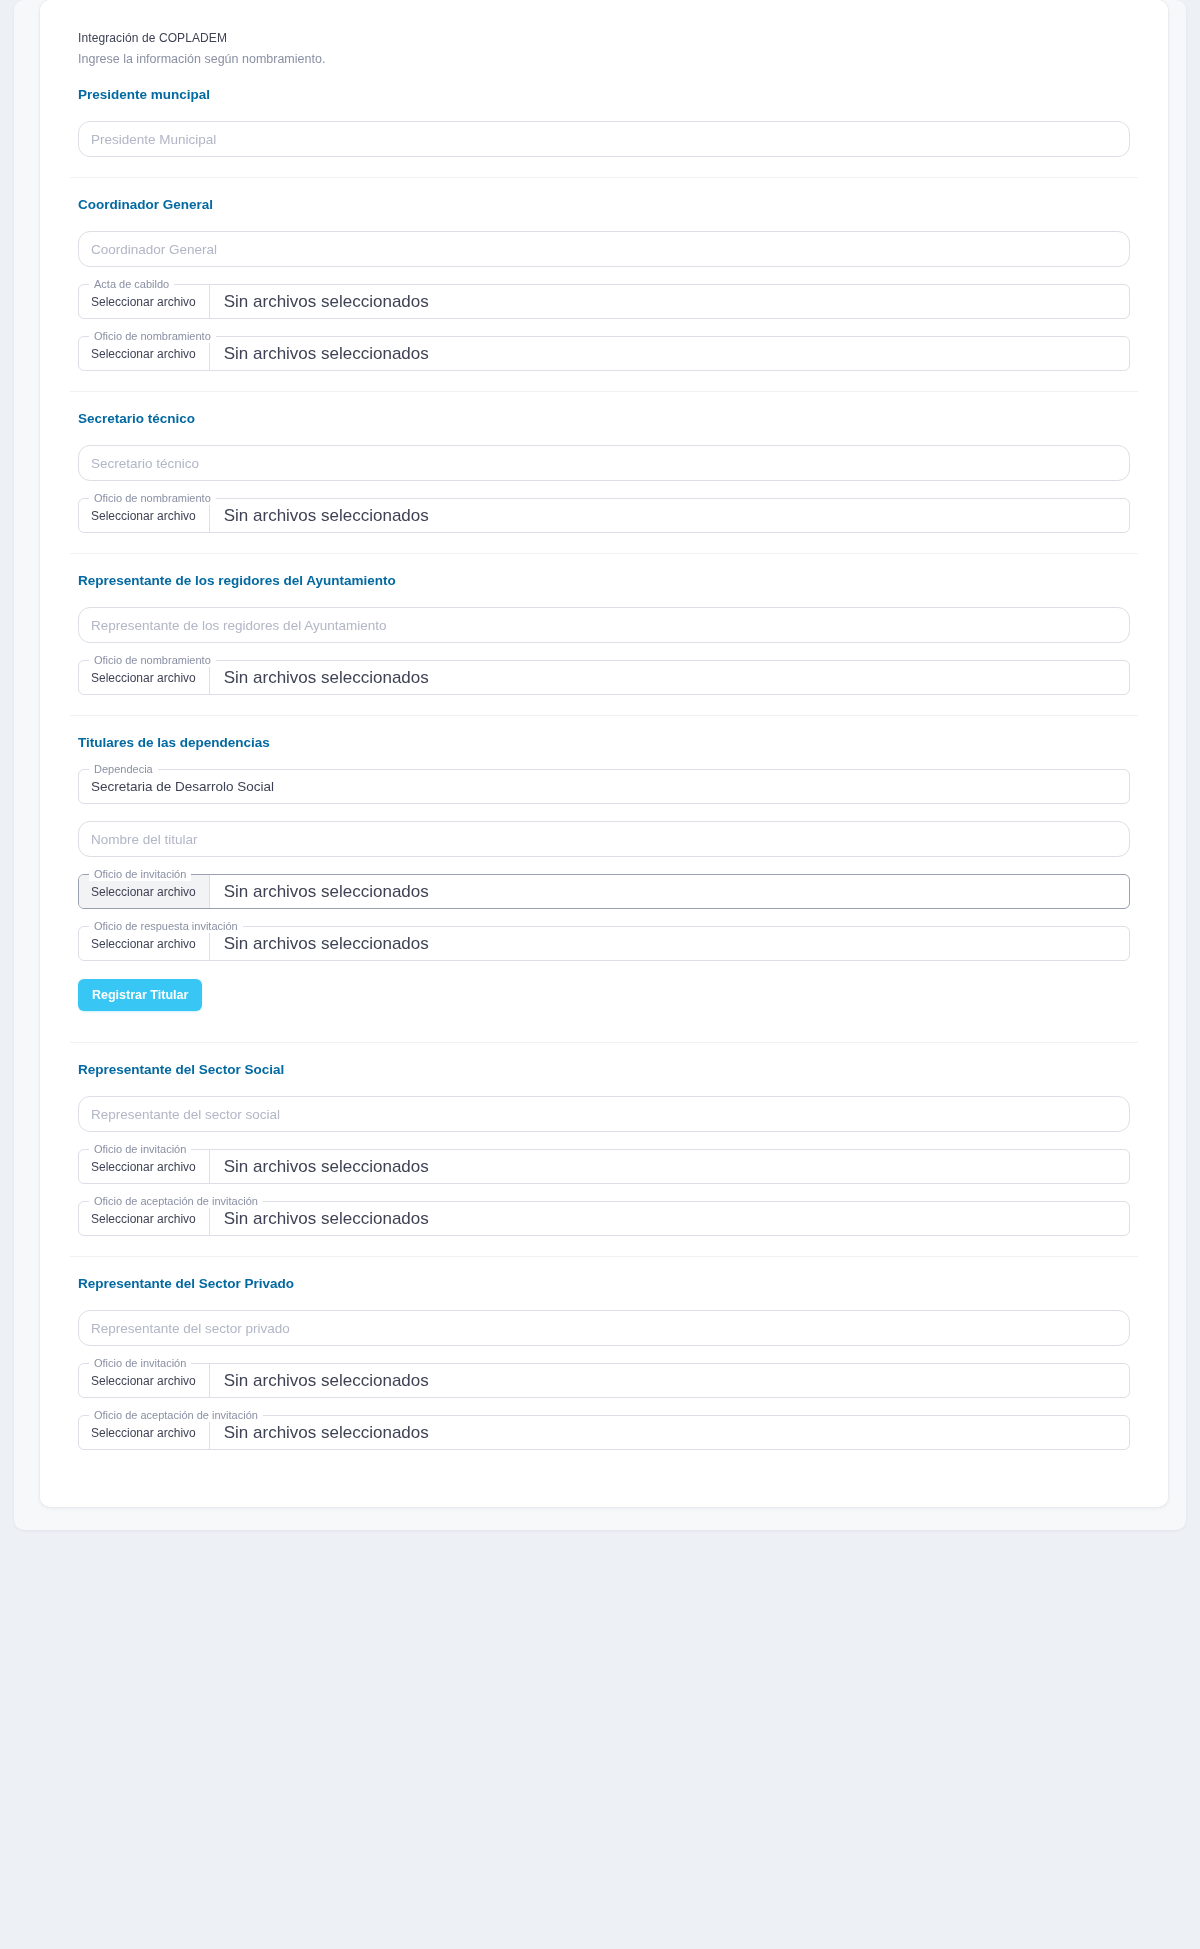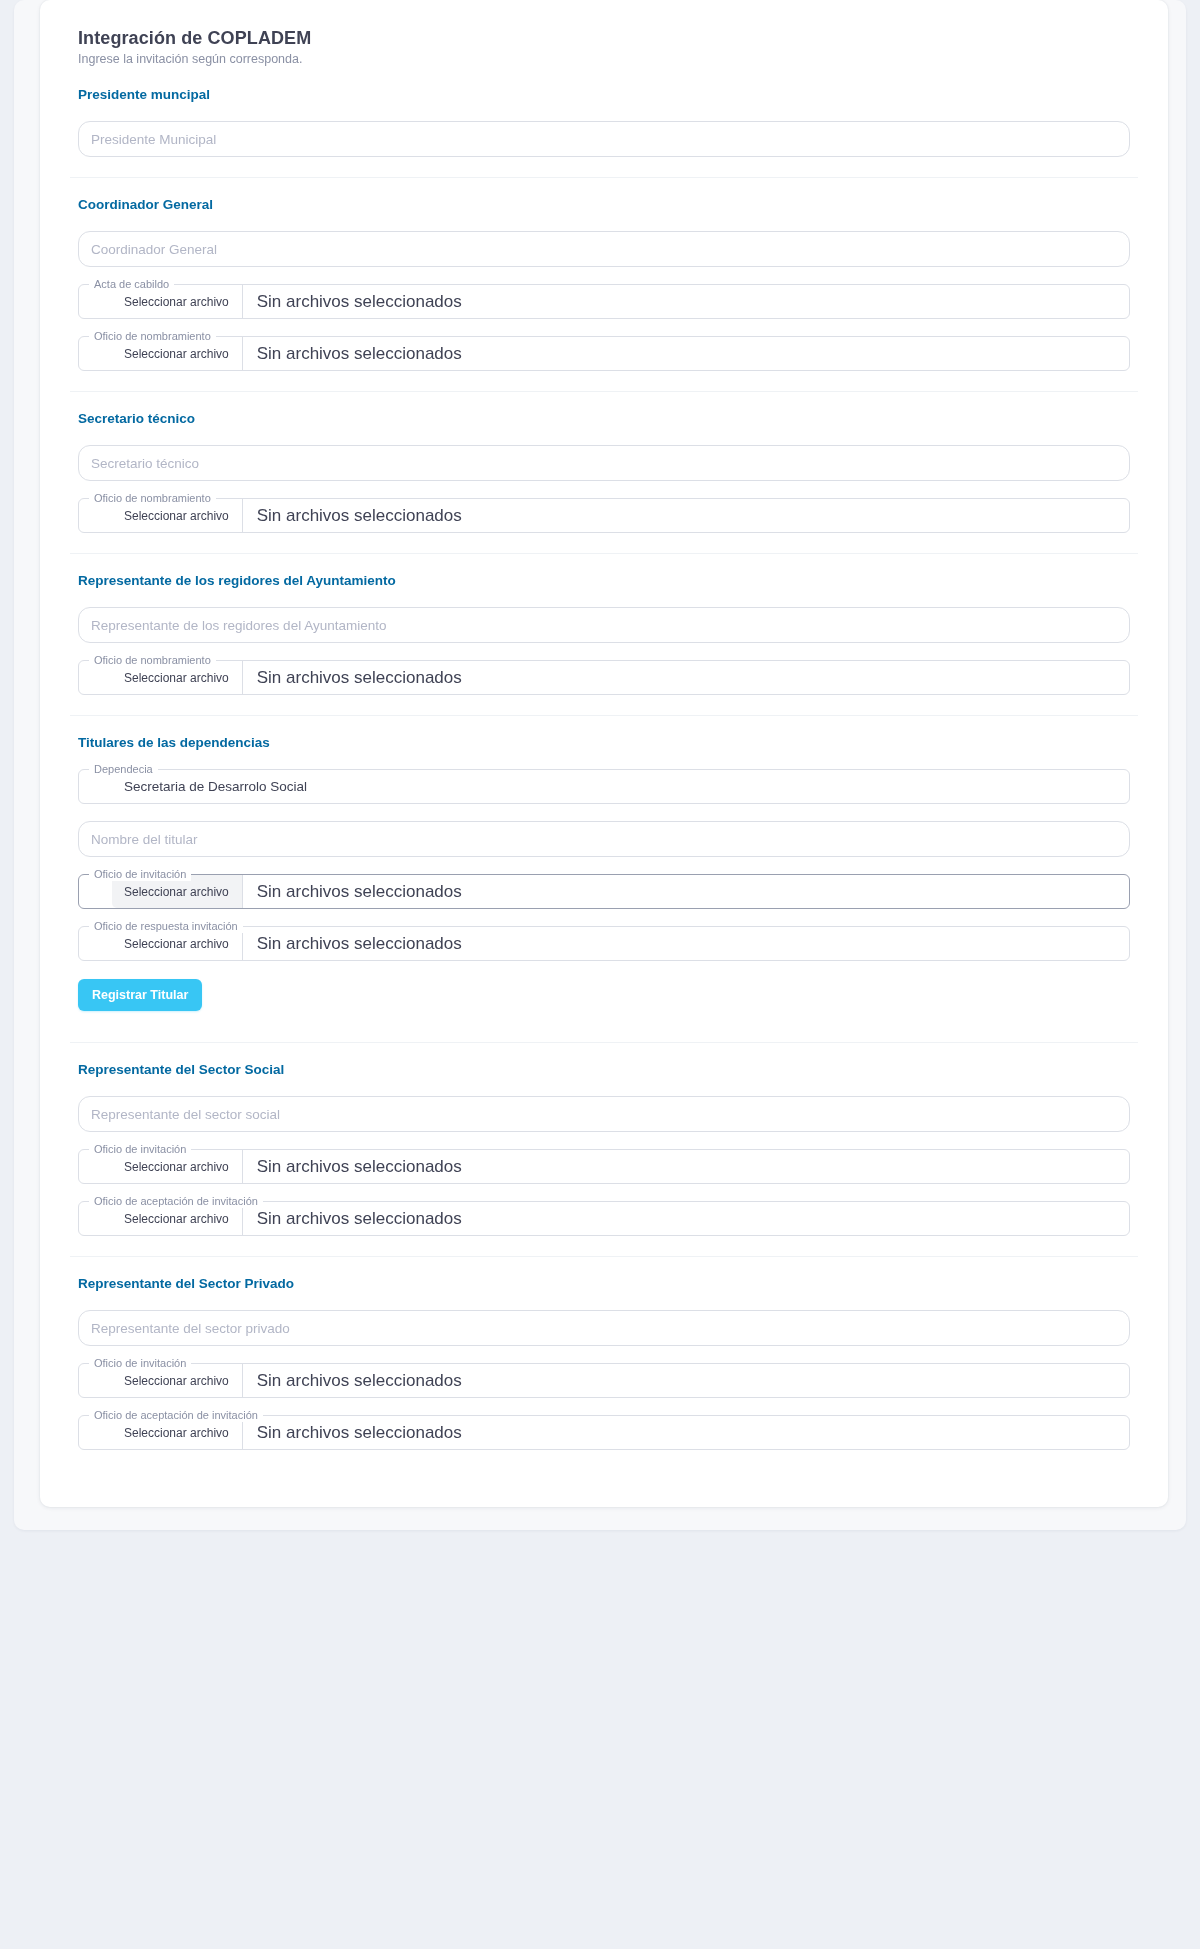--- a/index.html
+++ b/index.html
@@ -43,23 +43,23 @@
     padding: 0 0 26px 0;
     box-sizing: border-box;
     min-height: 1507px;
   }
   .inner {
     padding: 14px 14px 0 14px;
   }
 
   
   .form-title {
-    font-size: 18px;
-    color: #3f4254;
-    font-weight: 700;
+    font-size: 12px;
+    color: #3f4254;
+    font-weight: 400;
     line-height: 20px;
     margin: 8px 0 2px 24px;
     letter-spacing: .1px;
   }
   .form-subtitle {
     font-size: 12.5px;
     color: #8a90a4;
     font-weight: 400;
     line-height: 18px;
     margin: 0 0 0 24px;
@@ -101,21 +101,20 @@
   .fs {
     position: relative;
     margin: 17px 24px 0 24px;
     border: 1px solid #dcdfe6;
     border-radius: 6px;
     height: 35px;
     box-sizing: border-box;
     display: flex;
     align-items: stretch;
     background: #fff;
-    padding-left: 33px;
   }
   .fs.focused {
     border-color: #9aa0b0;
   }
   .fs-legend {
     position: absolute;
     top: -8px;
     left: 10px;
     background: #fff;
     padding: 0 5px;
@@ -181,21 +180,21 @@
 </head>
 <body>
 
 <div class="page">
   <div class="outer-card">
     <div class="card">
       <div class="inner">
 
         <div class="spacer-top"></div>
         <div class="form-title">Integración de COPLADEM</div>
-        <div class="form-subtitle">Ingrese la invitación según corresponda.</div>
+        <div class="form-subtitle">Ingrese la información según nombramiento.</div>
 
         <div class="section">
           <div class="section-title">Presidente muncipal</div>
           <input class="text-input" type="text" placeholder="Presidente Municipal" style="">
         </div>
         <div class="divider"></div>
 
         <div class="section">
           <div class="section-title">Coordinador General</div>
           <input class="text-input" type="text" placeholder="Coordinador General" style="">

